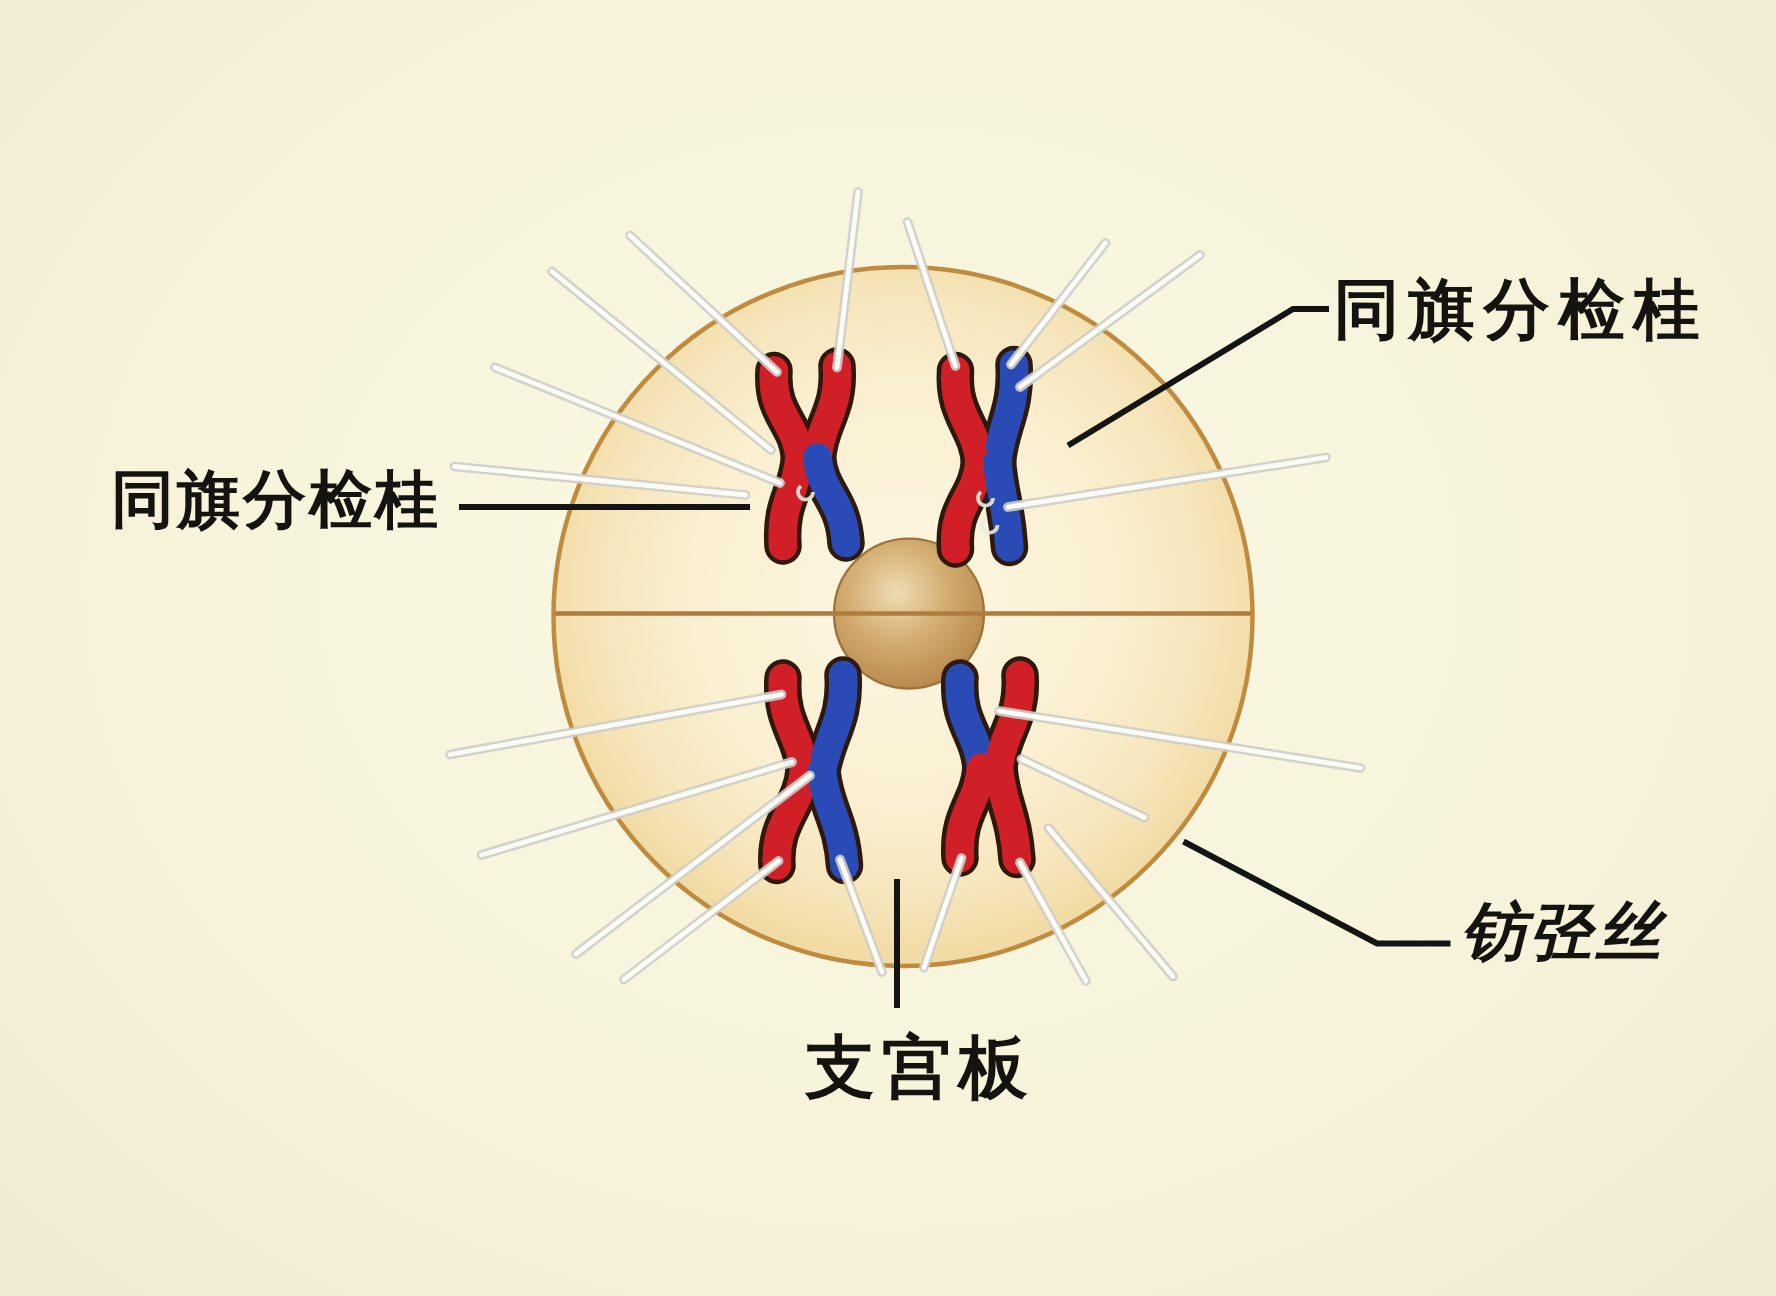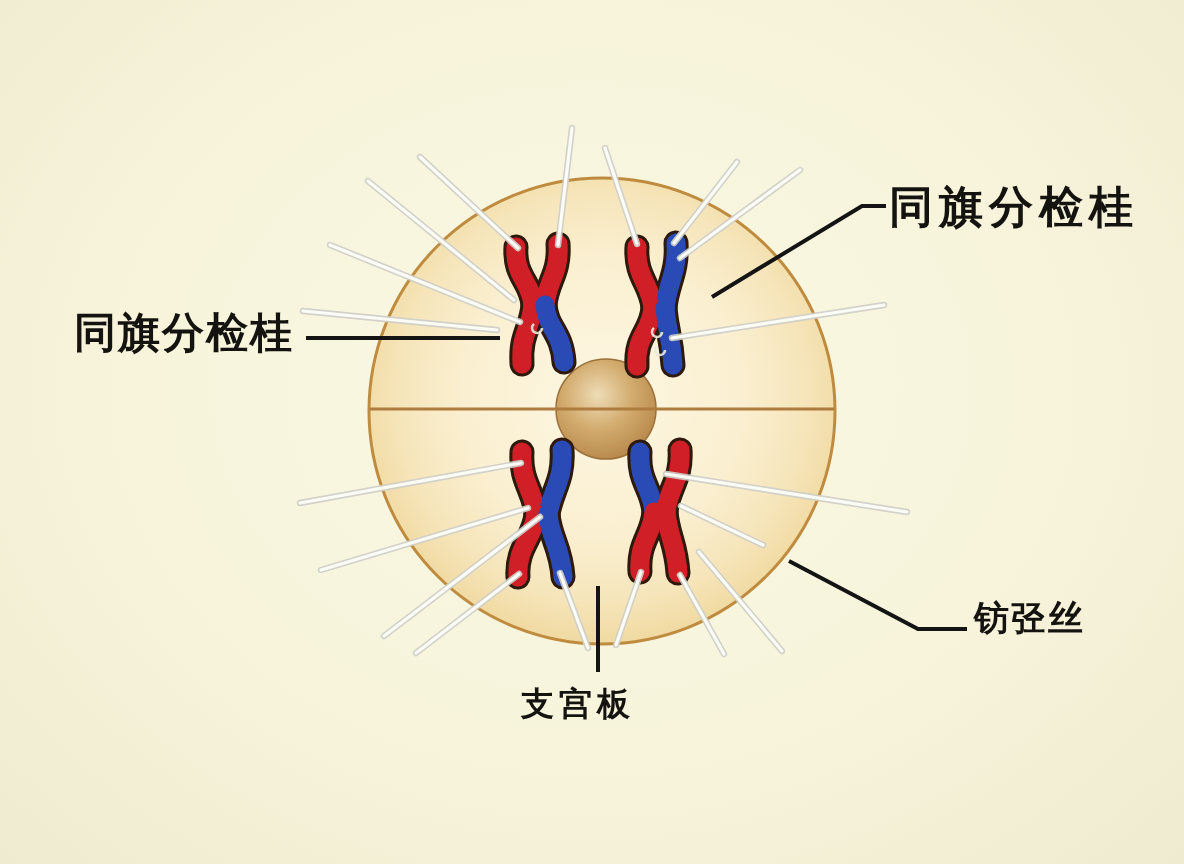--- a/index.html
+++ b/index.html
@@ -17,22 +17,22 @@
   .lbl{
     position:absolute;
     color:#15130f;
     font-weight:600;
     white-space:nowrap;
     line-height:1.05;
     user-select:none;
   }
   .lbl-left      {left:74px;  top:311px; font-size:42px; letter-spacing:2px;}
   .lbl-top-right {left:889px; top:184px; font-size:44px; letter-spacing:6px;}
-  .lbl-right     {left:974px; top:600px; font-size:35px; letter-spacing:2px;}
-  .lbl-bottom    {left:521px; top:687px; font-size:33px; letter-spacing:5px;}
+  .lbl-right     {left:974px; top:600px; font-size:43px; letter-spacing:2px;font-style:italic;}
+  .lbl-bottom    {left:537px; top:687px; font-size:46px; letter-spacing:5px;}
 </style>
 </head>
 <body>
 
 <div class="stage">
   <svg width="1184" height="864" viewBox="0 0 1184 864">
     <defs>
       <radialGradient id="cellG" cx="50%" cy="47%" r="55%">
         <stop offset="0%" stop-color="#fdf7e3"></stop>
         <stop offset="55%" stop-color="#faefd0"></stop>

